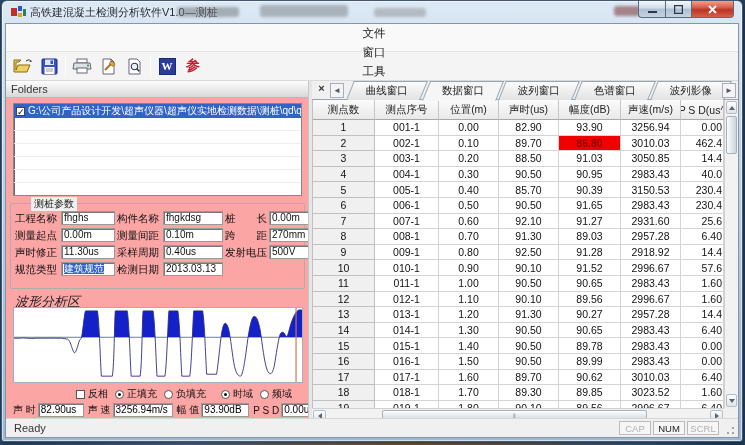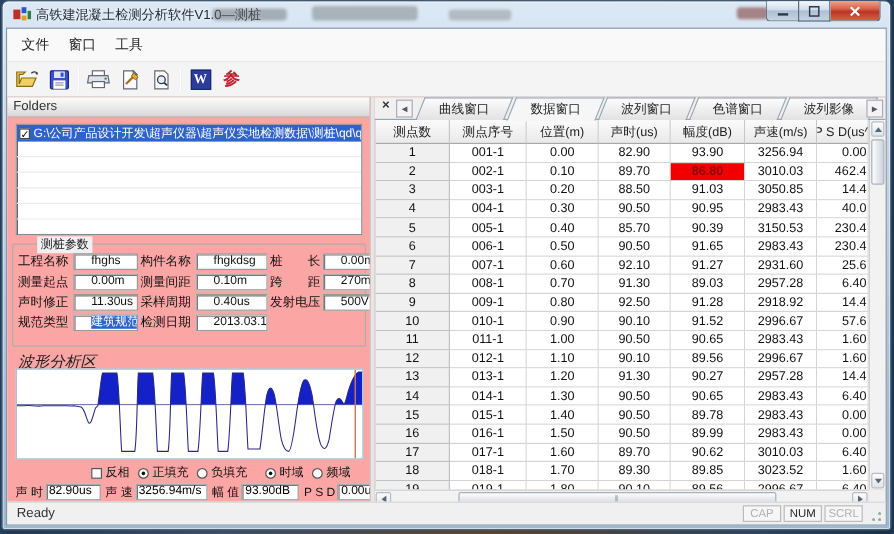--- a/index.html
+++ b/index.html
@@ -28,21 +28,21 @@
   .winbtn.min { width:27px; border-radius:0 0 0 4px; border-right:none; }
   .winbtn.max { width:27px; }
   .winbtn.close { width:42px; border-radius:0 0 4px 0; border-left:none;
     background:linear-gradient(180deg,#f0a088 0%,#d95f4a 40%,#bc3425 55%,#d2614a 100%); }
 
   .frame { position:absolute; left:3px; top:22px; right:3px; bottom:3px;
     background:#f0f0f0; border:1px solid #8296a8; overflow:hidden; }
 
   
   .menubar { height:28px; background:#f9f9f9; border-bottom:1px solid #e6e6e6;
-    display:flex; align-items:center; padding-left:4px; }
+    display:flex; align-items:center; padding-left:4px;flex-direction:column; }
   .menu-item { font-size:11.5px; color:#222; padding:2px 8px; }
 
   .toolbar { height:29px; background:#f4f4f4; border-bottom:1px solid #d9d9d9;
     display:flex; align-items:center; padding-left:4px; }
   .tool-btn { width:26px; height:24px; display:flex; align-items:center; justify-content:center; }
   .tool-sep { width:1px; height:20px; background:#c8c8c8; border-right:1px solid #fff; margin:0 3px; }
   .word-glyph { width:17px; height:17px; background:#2b3c9a; border:1px solid #1a2a6a; color:#fff;
     font-size:11px; font-weight:bold; display:flex; align-items:center; justify-content:center;
     font-family:"Liberation Serif","DejaVu Serif",serif; }
   .can-glyph { color:#c02030; font-size:14px; font-weight:bold; }
@@ -68,21 +68,21 @@
 
   
   .groupbox { position:absolute; left:4px; top:122px; width:295px; height:86px;
     border:1px solid #adadad; border-radius:2px; }
   .group-legend { position:absolute; left:8px; top:-7px; background:#f0f0f0; padding:0 3px;
     font-size:10px; color:#222;margin-left:12px; }
   .params-grid { position:absolute; left:4px; top:7px; display:grid;
     grid-template-columns:44px 54px 44px 60px 42px 46px; column-gap:2px; row-gap:3px; }
   .p-label { font-size:10.5px; color:#111; line-height:14px; white-space:nowrap; }
   .p-input { height:14px; background:#fff; border:1px solid #999;
-    box-shadow:inset 1px 1px 0 #777; font-size:10px; line-height:12px; padding:0 14px;
+    box-shadow:inset 1px 1px 0 #777; font-size:10px; line-height:12px; padding:0 2px;
     white-space:nowrap; overflow:hidden; color:#111; }
   .p-input .selval { background:var(--sel-blue); color:#fff; }
 
   
   .wave-title { position:absolute; left:9px; top:212px; font-size:13px; color:#222;font-style:italic; }
   .wavebox { position:absolute; left:7px; top:226px; width:290px; height:76px; background:#fff;
     border:1px solid #9fb0c0; }
   .wavebox svg { display:block; width:100%; height:100%; }
 
   

